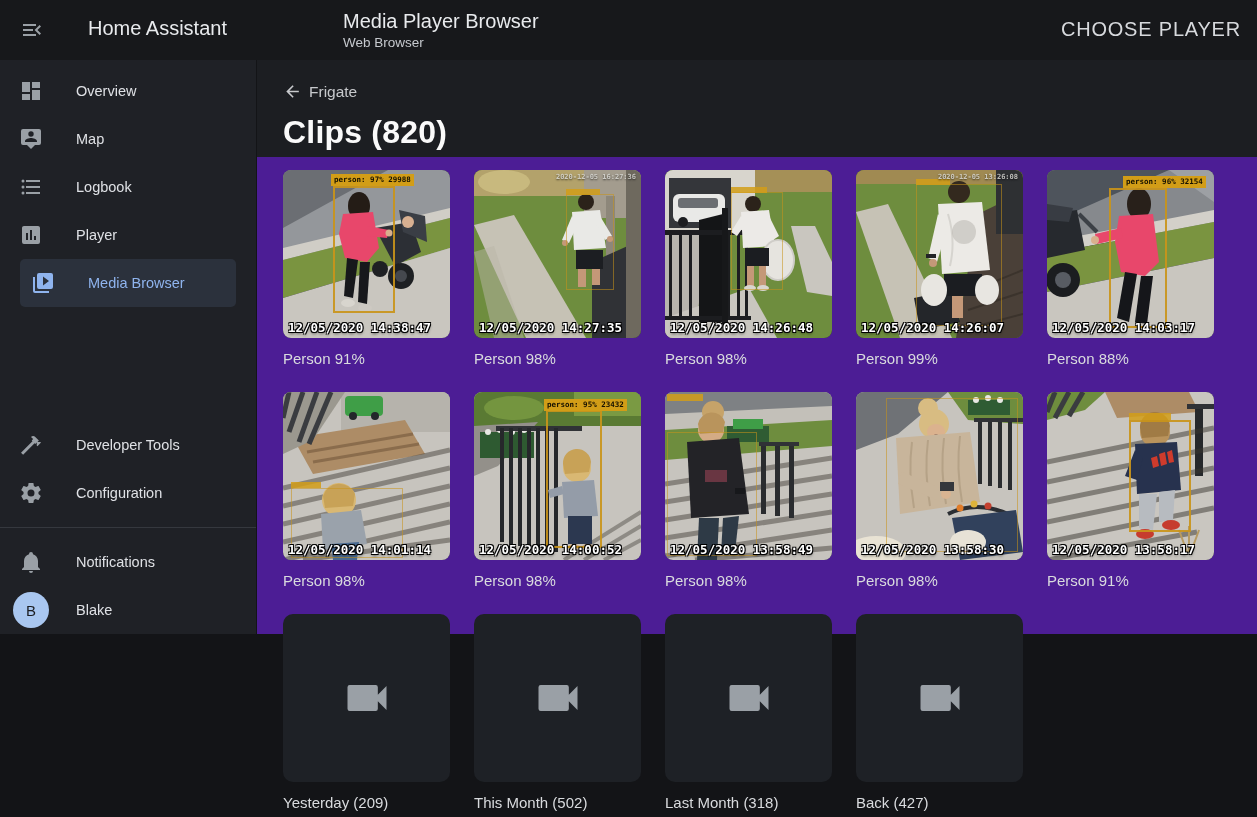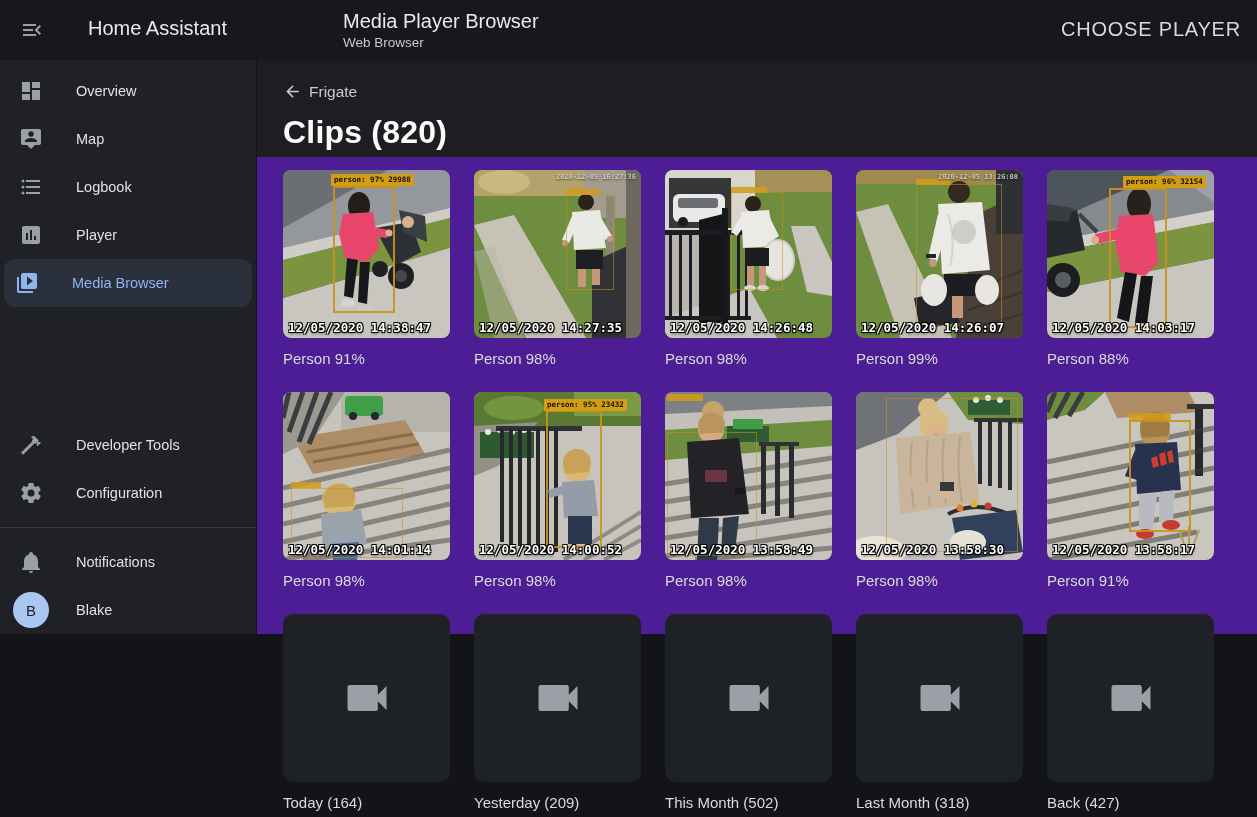--- a/index.html
+++ b/index.html
@@ -16,21 +16,21 @@
   .hdr-title { font-size:20px; color:#e8eaed; font-weight:400; line-height:24px; }
   .hdr-sub { font-size:13.5px; color:#c6c9ce; margin-top:2px; }
   .choose-player { position:absolute; right:16px; top:18px; background:transparent; border:none; color:#d7d9dd; font-size:20px; font-weight:500; letter-spacing:.8px; cursor:pointer; font-family:inherit; }
 
   
   .sidebar { position:absolute; left:0; top:60px; bottom:0; width:256px; background:#1f2126; display:flex; flex-direction:column; padding-top:7px; z-index:4; }
   .sb-item { position:relative; height:48px; display:flex; align-items:center; cursor:pointer; color:#dfe1e5; }
   .sb-item .sb-icon { width:24px; height:24px; margin-left:19px; flex:0 0 24px; }
   .sb-item .sb-icon svg { width:24px; height:24px; fill:#9aa0a6; }
   .sb-item .sb-label { margin-left:33px; font-size:14.5px; font-weight:500; }
-  .sb-item.selected { background:#2b313c; border-radius:11px; margin:0 4px; }
+  .sb-item.selected { background:#2b313c; border-radius:5px; margin:0 20px; }
   .sb-item.selected .sb-icon { margin-left:11px; }
   .sb-item.selected .sb-icon svg { fill:#8fb4ee; }
   .sb-item.selected .sb-label { color:#8fb4ee; }
   .sb-spacer { flex:1; }
   .sb-divider { height:1px; background:#35383e; margin:10px 0; }
   .avatar { width:36px; height:36px; border-radius:50%; background:#a9c7f0; color:#1b1d21; display:flex; align-items:center; justify-content:center; font-size:15px; font-weight:500; margin-left:13px; flex:0 0 36px; }
   .sb-item.user .sb-label { margin-left:27px; }
 
   
   .content { position:absolute; left:257px; top:60px; right:0; bottom:0; background:#4c1d95; }
@@ -533,50 +533,42 @@
         </div>
         <div class="cell-label">Person 91%</div>
       </div>
 
       <div class="cell">
         <div class="thumb folder-tile">
           <svg viewBox="0 0 24 24">
               <path d="M17,10.5V7A1,1 0 0,0 16,6H4A1,1 0 0,0 3,7V17A1,1 0 0,0 4,18H16A1,1 0 0,0 17,17V13.5L21,17.5V6.5L17,10.5Z"></path>
             </svg>
         </div>
-        <div class="cell-label">Today (164)</div>
+        <div class="cell-label">Yesterday (209)</div>
       </div>
       <div class="cell">
         <div class="thumb folder-tile">
           <svg viewBox="0 0 24 24">
               <path d="M17,10.5V7A1,1 0 0,0 16,6H4A1,1 0 0,0 3,7V17A1,1 0 0,0 4,18H16A1,1 0 0,0 17,17V13.5L21,17.5V6.5L17,10.5Z"></path>
             </svg>
         </div>
-        <div class="cell-label">Yesterday (209)</div>
+        <div class="cell-label">This Month (502)</div>
       </div>
       <div class="cell">
         <div class="thumb folder-tile">
           <svg viewBox="0 0 24 24">
               <path d="M17,10.5V7A1,1 0 0,0 16,6H4A1,1 0 0,0 3,7V17A1,1 0 0,0 4,18H16A1,1 0 0,0 17,17V13.5L21,17.5V6.5L17,10.5Z"></path>
             </svg>
         </div>
-        <div class="cell-label">This Month (502)</div>
+        <div class="cell-label">Last Month (318)</div>
       </div>
       <div class="cell">
         <div class="thumb folder-tile">
           <svg viewBox="0 0 24 24">
               <path d="M17,10.5V7A1,1 0 0,0 16,6H4A1,1 0 0,0 3,7V17A1,1 0 0,0 4,18H16A1,1 0 0,0 17,17V13.5L21,17.5V6.5L17,10.5Z"></path>
             </svg>
         </div>
-        <div class="cell-label">Last Month (318)</div>
-      </div>
-      <div class="cell">
-        <div class="thumb folder-tile">
-          <svg viewBox="0 0 24 24">
-              <path d="M17,10.5V7A1,1 0 0,0 16,6H4A1,1 0 0,0 3,7V17A1,1 0 0,0 4,18H16A1,1 0 0,0 17,17V13.5L21,17.5V6.5L17,10.5Z"></path>
-            </svg>
-        </div>
         <div class="cell-label">Back (427)</div>
       </div>
 
     </div>
   </main>
 </div>
 
 </body></html>

